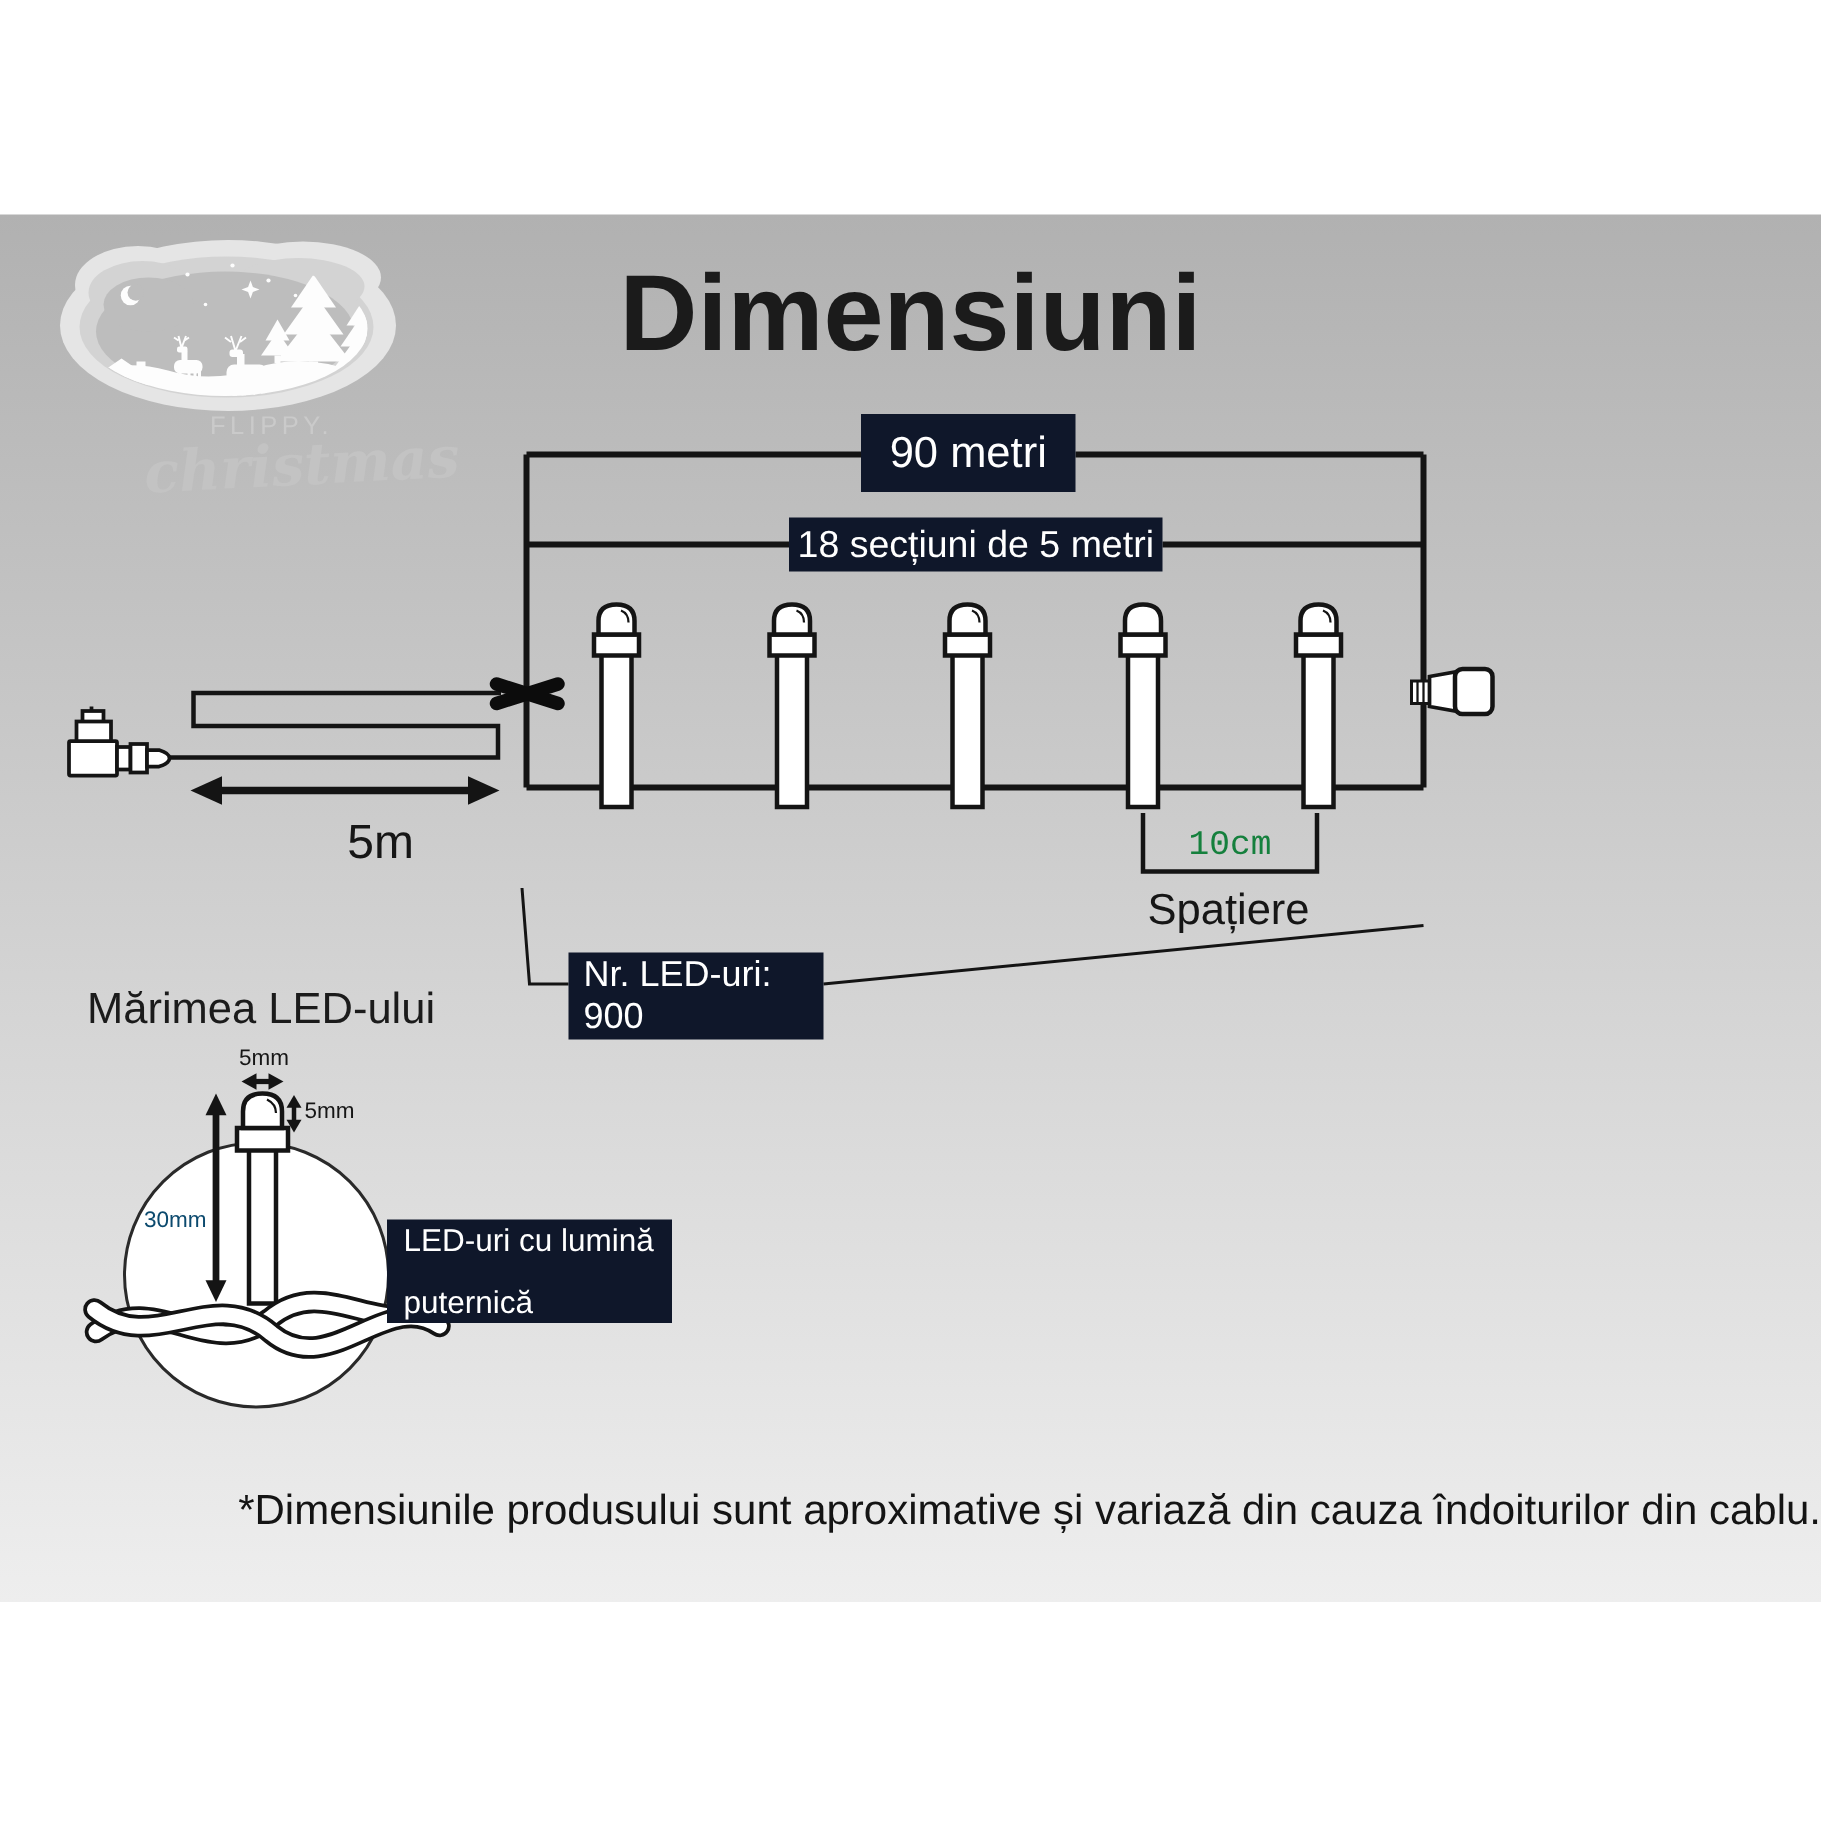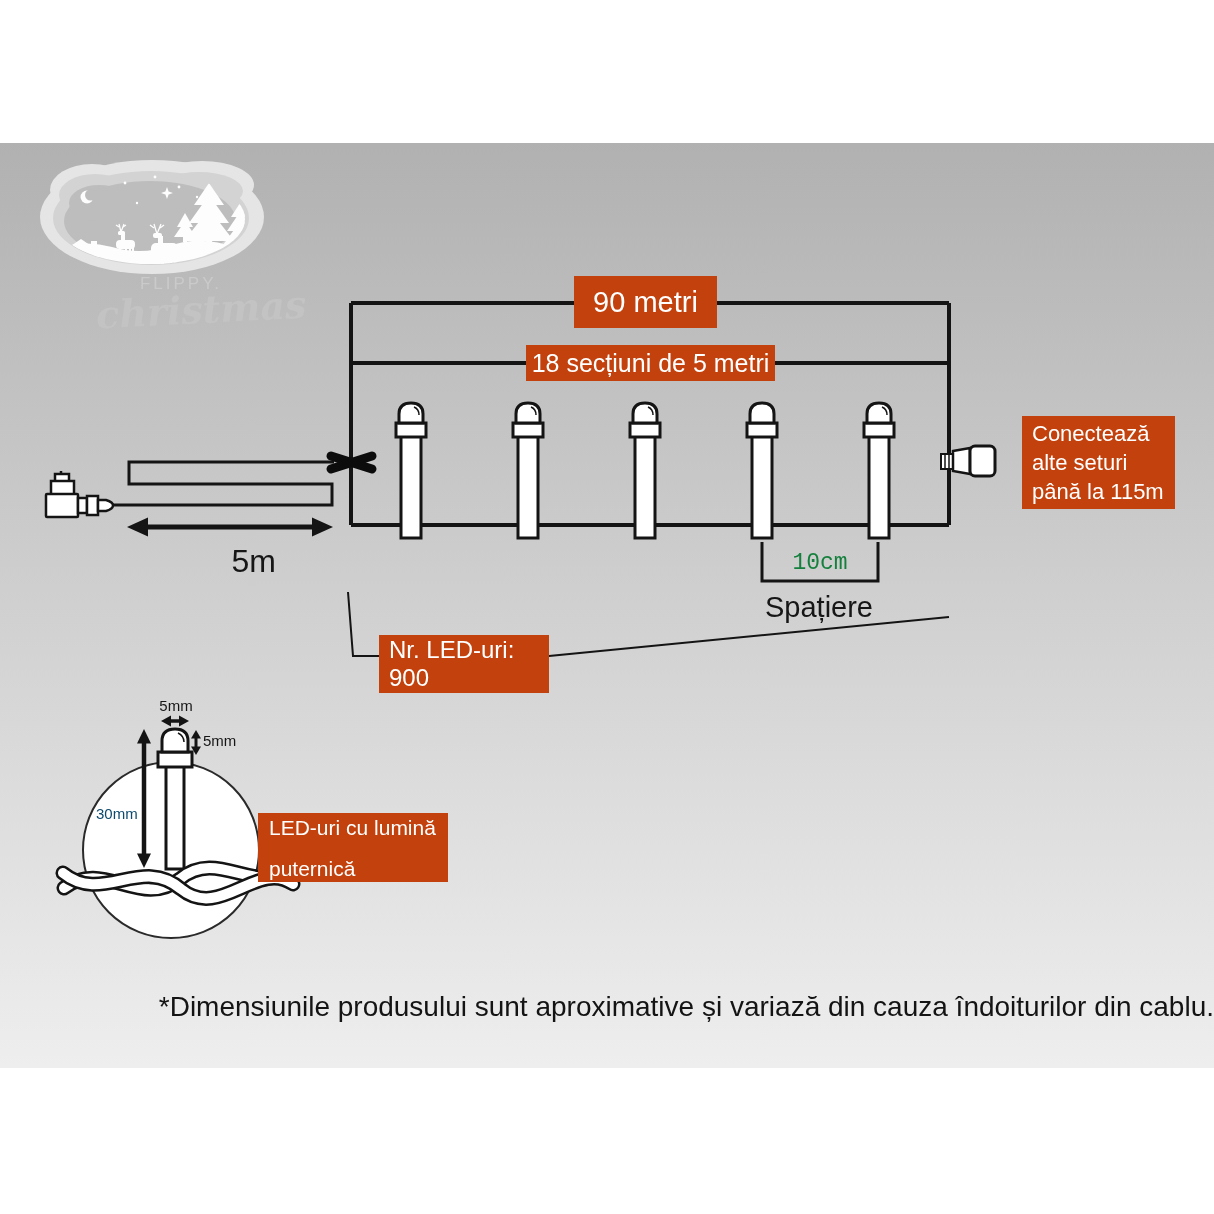--- a/index.html
+++ b/index.html
@@ -2,21 +2,21 @@
 <html><head>
 <meta charset="utf-8">
 <style>
   html,body{margin:0;padding:0;background:#ffffff;}
   #stage{position:relative;width:1214px;height:1214px;background:#ffffff;overflow:hidden;
          font-family:"Liberation Sans",sans-serif;color:#141414;}
   #gray-band{position:absolute;left:0;top:143px;width:1214px;height:925px;
              background:linear-gradient(180deg,#b1b1b1 0%,#c6c6c6 34%,#dadada 66%,#eeeeee 100%);}
   #diagram-svg{position:absolute;left:0;top:0;width:1214px;height:1214px;}
   .abs{position:absolute;}
-  .blackbox{position:absolute;background:#c2410c;color:#ffffff;display:flex;align-items:center;
+  .blackbox{position:absolute;background:#0f172a;color:#ffffff;display:flex;align-items:center;
             justify-content:center;box-sizing:border-box;}
   #page-title{left:0;top:168px;width:1214px;text-align:center;font-size:72px;font-weight:700;color:#1b1b1b;}
   #brand-word{left:134px;top:274px;width:94px;text-align:center;font-size:17px;letter-spacing:3px;color:#cacaca;}
   #brand-script{left:96px;top:288px;width:174px;text-align:center;font-size:38px;font-style:italic;font-weight:700;
                 font-family:"DejaVu Serif",serif;color:#c3c3c3;transform:rotate(-3deg);}
   #box-90{left:574px;top:276px;width:143px;height:52px;font-size:29px;}
   #box-18{left:526px;top:345px;width:249px;height:36px;font-size:25px;}
   #box-connect{left:1022px;top:416px;width:153px;height:93px;font-size:22px;line-height:29px;
                justify-content:flex-start;text-align:left;padding:0 10px;white-space:pre-line;}
   #box-count{left:379px;top:635px;width:170px;height:58px;font-size:24px;justify-content:flex-start;
@@ -228,35 +228,34 @@
         <polygon points="196,755 191,746.5 201,746.5"></polygon>
       </g>
       <g fill="#141414">
         <path d="M144,741 V856" stroke="#141414" stroke-width="4.5"></path>
         <polygon points="144,729 137,743.5 151,743.5"></polygon>
         <polygon points="144,868 137,853.5 151,853.5"></polygon>
       </g>
     </g>
   </svg>
 
+  <div class="abs" id="page-title">Dimensiuni</div>
 
   <div class="abs" id="brand-word">FLIPPY.</div>
   <div class="abs" id="brand-script">christmas</div>
 
   <div class="blackbox" id="box-90">90 metri</div>
   <div class="blackbox" id="box-18">18 secțiuni de 5 metri</div>
-  <div class="blackbox" id="box-connect">Conectează
-alte seturi
-până la 115m</div>
   <div class="blackbox" id="box-count">Nr. LED-uri: 900</div>
   <div class="blackbox" id="box-callout">LED-uri cu lumină
 puternică</div>
 
   <div class="abs" id="label-5m">5m</div>
   <div class="abs" id="label-10cm">10cm</div>
   <div class="abs" id="label-spatiere">Spațiere</div>
 
+  <div class="abs" id="led-size-heading">Mărimea LED-ului</div>
   <div class="abs" id="label-5mm-top">5mm</div>
   <div class="abs" id="label-5mm-side">5mm</div>
   <div class="abs" id="label-30mm">30mm</div>
 
   <div class="abs" id="footnote">*Dimensiunile produsului sunt aproximative și variază din cauza îndoiturilor din cablu.</div>
 </div>
 
 </body></html>

